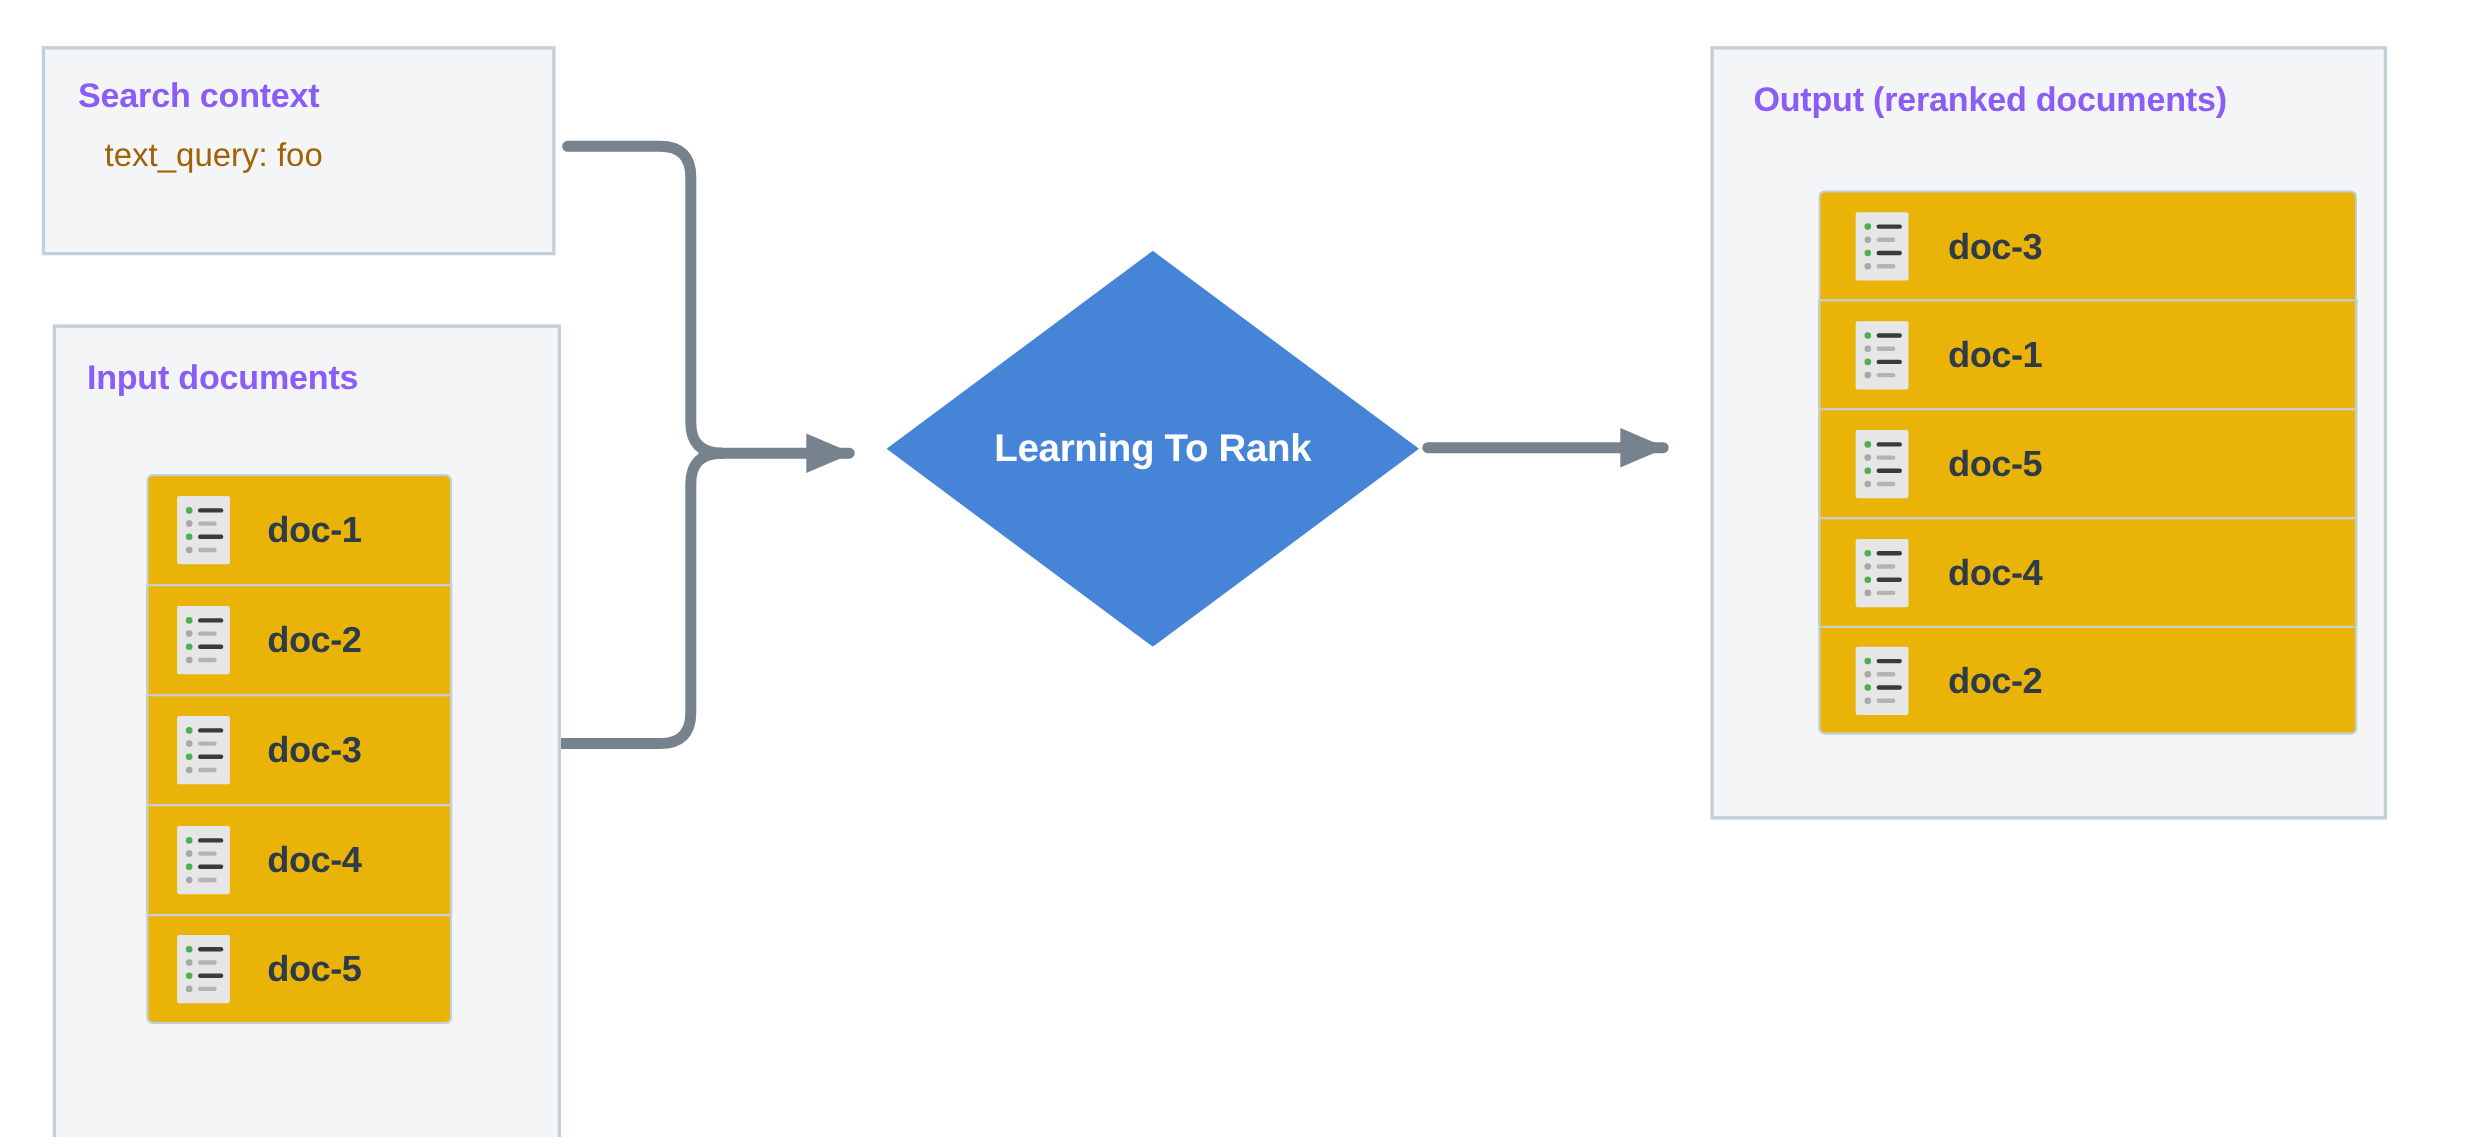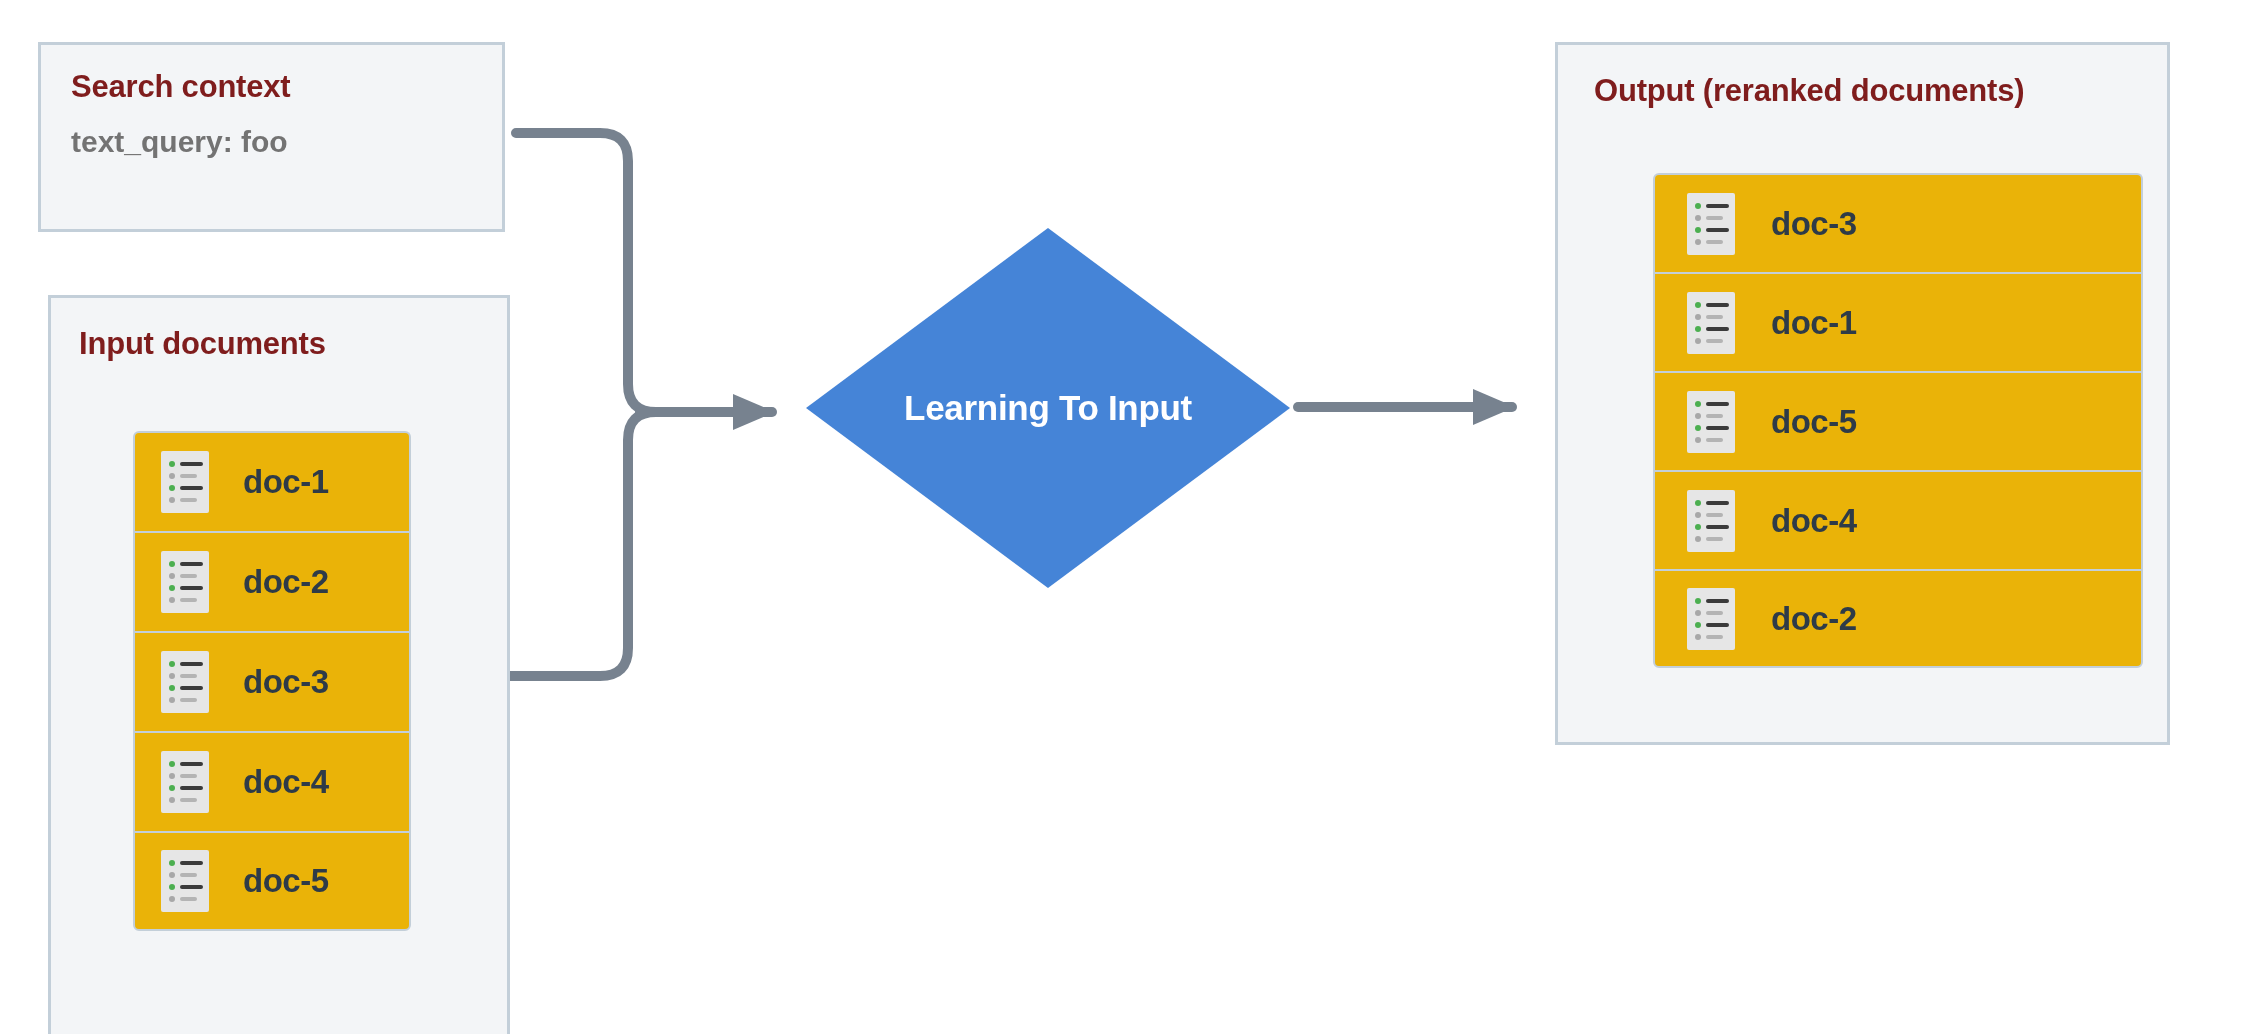--- a/index.html
+++ b/index.html
@@ -23,29 +23,30 @@
   
   .panel {
     position: absolute;
     box-sizing: border-box;
     background: #f3f5f7;
     border: 3px solid #c3cfd9;
   }
   .panel-title {
     position: absolute;
     font-weight: bold;
-    color: #7f1d1d;
+    color: #8b5cf6;
     letter-spacing: -0.2px;
     white-space: nowrap;
   }
   .panel-sub {
     position: absolute;
-    font-weight: bold;
-    color: #737373;
+    font-weight: normal;
+    color: #a16207;
     white-space: nowrap;
+    margin-left: 24px;
   }
 
   
   #search-context {
     left: 38px;
     top: 42px;
     width: 467px;
     height: 190px;
   }
   #search-context .panel-title {
@@ -342,21 +343,21 @@
               <span class="doc-icon-bar light"></span>
             </span>
           </span>
           <span class="doc-label">doc-5</span>
         </div>
       </div>
   </div>
 
   <div id="ltr-node">
     <div class="diamond-shape"></div>
-    <div class="diamond-label">Learning To Input</div>
+    <div class="diamond-label">Learning To Rank</div>
   </div>
 
   <div class="panel" id="output-panel">
     <div class="panel-title">Output (reranked documents)</div>
     <div class="doc-list" id="output-doc-list">
         <div class="doc-row">
           <span class="doc-icon">
             <span class="doc-icon-row">
               <span class="doc-icon-dot green"></span>
               <span class="doc-icon-bar dark"></span>

